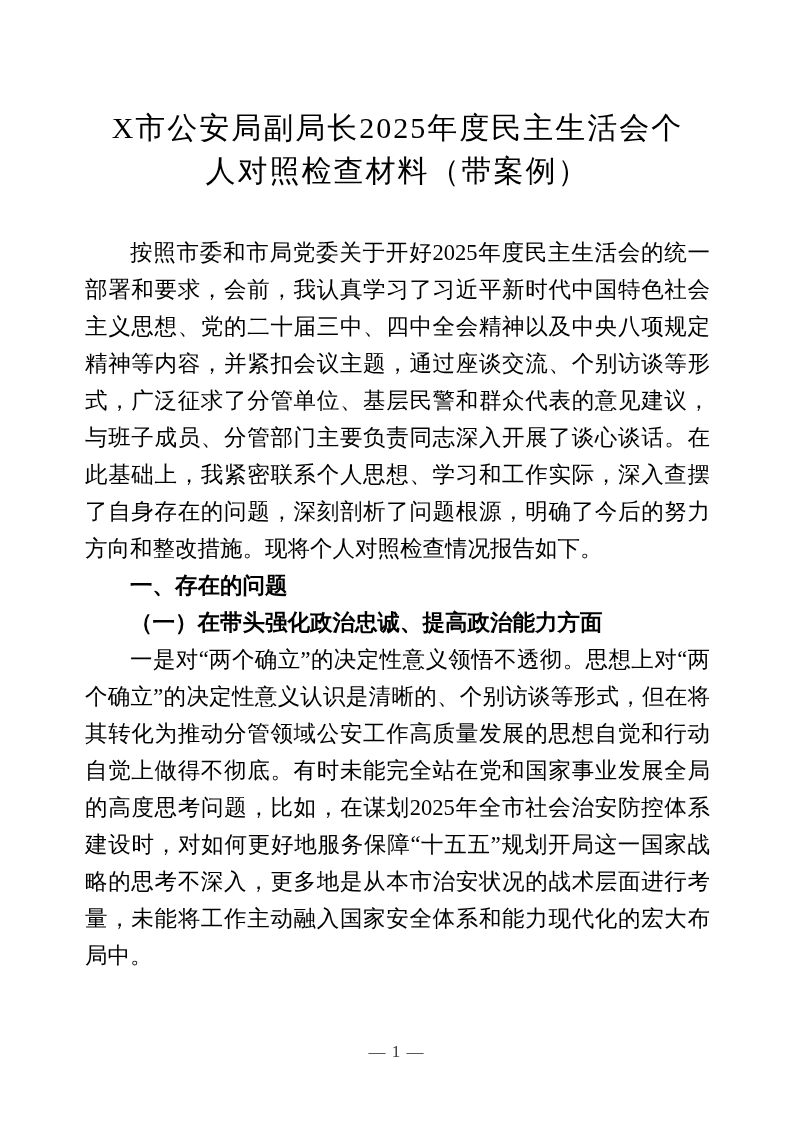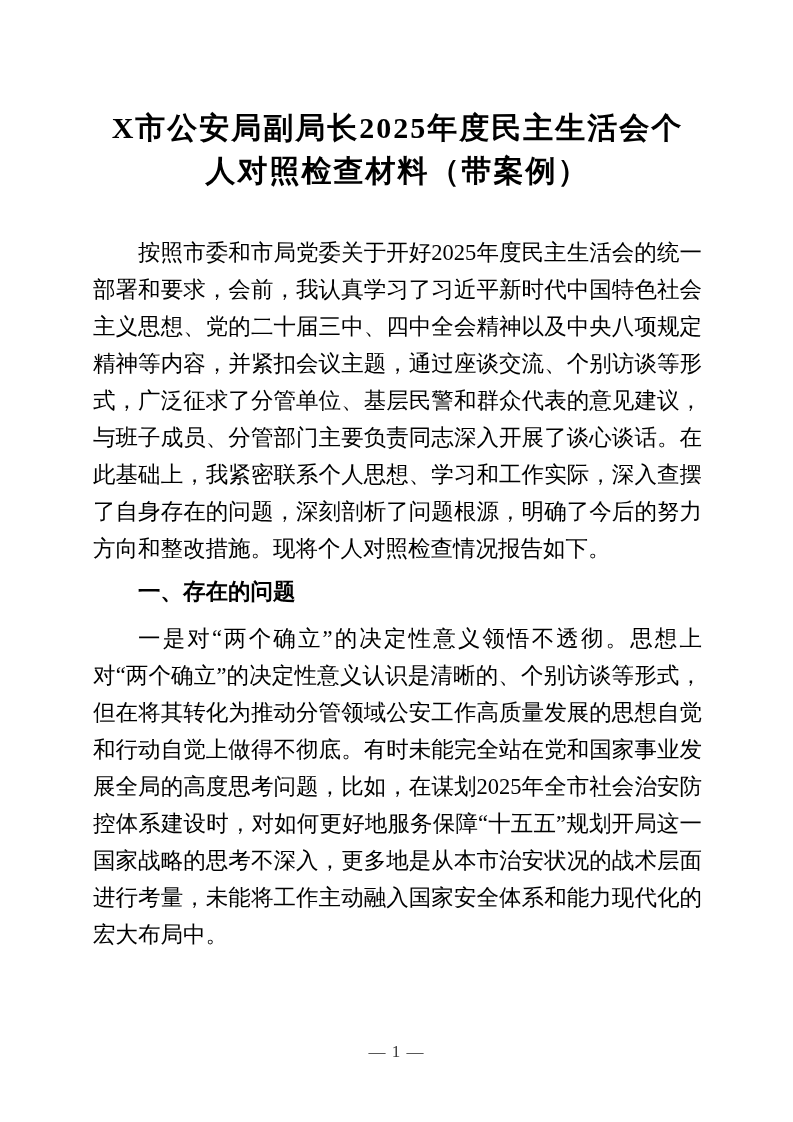--- a/index.html
+++ b/index.html
@@ -16,43 +16,43 @@
     box-sizing: border-box;
     padding: 106px 83px 0 85px;
     overflow: hidden;
     color: #000000;
   }
   .doc-title {
     max-width: 585px;
     margin: 0 auto 42px auto;
     font-family: "Liberation Serif", "DejaVu Serif", serif;
     font-size: 30px;
-    font-weight: bold;
+    font-weight: normal;
     line-height: 43px;
     letter-spacing: 2px;
     text-align: center;
     color: #000000;
   }
   .body-para {
-    margin: 8px;
+    margin: 0;
     font-family: "Liberation Serif", "DejaVu Serif", serif;
     font-size: 22.5px;
     line-height: 37px;
     text-align: justify;
     text-justify: inter-ideograph;
     text-indent: 45px;
     color: #000000;
     word-break: break-all;
   }
   .body-para .lead {
     font-weight: normal;
   }
   .heading-hei {
-    margin: 8px;
-    font-family: Liberation Mono, monospace;
+    margin: 0;
+    font-family: Liberation Sans, sans-serif;
     font-size: 22.5px;
     font-weight: bold;
     line-height: 37px;
     text-indent: 45px;
     color: #000000;
   }
   .heading-kai {
     margin: 0;
     font-family: "Liberation Serif", "DejaVu Serif", serif;
     font-size: 22.5px;
@@ -77,19 +77,20 @@
 <body>
 
 <div class="page">
 
   <h1 class="doc-title">X市公安局副局长2025年度民主生活会个人对照检查材料（带案例）</h1>
 
   <p class="body-para">按照市委和市局党委关于开好2025年度民主生活会的统一部署和要求，会前，我认真学习了习近平新时代中国特色社会主义思想、党的二十届三中、四中全会精神以及中央八项规定精神等内容，并紧扣会议主题，通过座谈交流、个别访谈等形式，广泛征求了分管单位、基层民警和群众代表的意见建议，与班子成员、分管部门主要负责同志深入开展了谈心谈话。在此基础上，我紧密联系个人思想、学习和工作实际，深入查摆了自身存在的问题，深刻剖析了问题根源，明确了今后的努力方向和整改措施。现将个人对照检查情况报告如下。</p>
 
   <h2 class="heading-hei">一、存在的问题</h2>
 
+  <h3 class="heading-kai">（一）在带头强化政治忠诚、提高政治能力方面</h3>
 
   <p class="body-para"><span class="lead">一是</span><span>对“两个确立”的决定性意义领悟不透彻。思想上对“两个确立”的决定性意义认识是清晰的、个别访谈等形式，但在将其转化为推动分管领域公安工作高质量发展的思想自觉和行动自觉上做得不彻底。有时未能完全站在党和国家事业发展全局的高度思考问题，比如，在谋划2025年全市社会治安防控体系建设时，对如何更好地服务保障“十五五”规划开局这一国家战略的思考不深入，更多地是从本市治安状况的战术层面进行考量，未能将工作主动融入国家安全体系和能力现代化的宏大布局中。</span></p>
 
 
   <div class="page-footer">— 1 —</div>
 
 </div>
 
 </body></html>

